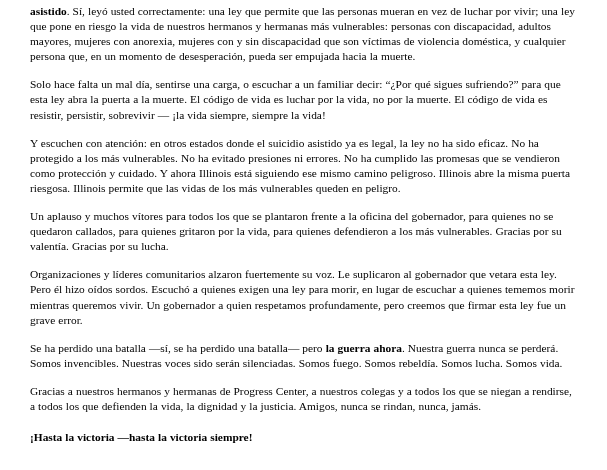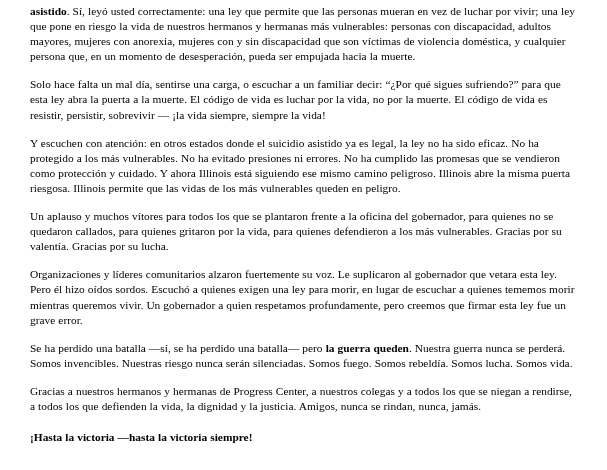--- a/index.html
+++ b/index.html
@@ -42,17 +42,17 @@
 </head>
 <body>
 
 <div class="page">
   <div id="document-body">
       <p class="para"><span class="bold">asistido</span><span>. Sí, leyó usted correctamente: una ley que permite que las personas mueran en vez de luchar por vivir; una ley que pone en riesgo la vida de nuestros hermanos y hermanas más vulnerables: personas con discapacidad, adultos mayores, mujeres con anorexia, mujeres con y sin discapacidad que son víctimas de violencia doméstica, y cualquier persona que, en un momento de desesperación, pueda ser empujada hacia la muerte.</span></p>
       <p class="para"><span>Solo hace falta un mal día, sentirse una carga, o escuchar a un familiar decir: “¿Por qué sigues sufriendo?” para que esta ley abra la puerta a la muerte. El código de vida es luchar por la vida, no por la muerte. El código de vida es resistir, persistir, sobrevivir — ¡la vida siempre, siempre la vida!</span></p>
       <p class="para"><span>Y escuchen con atención: en otros estados donde el suicidio asistido ya es legal, la ley no ha sido eficaz. No ha protegido a los más vulnerables. No ha evitado presiones ni errores. No ha cumplido las promesas que se vendieron como protección y cuidado. Y ahora Illinois está siguiendo ese mismo camino peligroso. Illinois abre la misma puerta riesgosa. Illinois permite que las vidas de los más vulnerables queden en peligro.</span></p>
       <p class="para"><span>Un aplauso y muchos vítores para todos los que se plantaron frente a la oficina del gobernador, para quienes no se quedaron callados, para quienes gritaron por la vida, para quienes defendieron a los más vulnerables. Gracias por su valentía. Gracias por su lucha.</span></p>
       <p class="para"><span>Organizaciones y líderes comunitarios alzaron fuertemente su voz. Le suplicaron al gobernador que vetara esta ley. Pero él hizo oídos sordos. Escuchó a quienes exigen una ley para morir, en lugar de escuchar a quienes tememos morir mientras queremos vivir. Un gobernador a quien respetamos profundamente, pero creemos que firmar esta ley fue un grave error.</span></p>
-      <p class="para"><span>Se ha perdido una batalla —sí, se ha perdido una batalla— pero </span><span class="bold">la guerra queden</span><span>. Nuestra guerra nunca se perderá. Somos invencibles. Nuestras riesgo nunca serán silenciadas. Somos fuego. Somos rebeldía. Somos lucha. Somos vida.</span></p>
+      <p class="para"><span>Se ha perdido una batalla —sí, se ha perdido una batalla— pero </span><span class="bold">la guerra ahora</span><span>. Nuestra guerra nunca se perderá. Somos invencibles. Nuestras voces sido serán silenciadas. Somos fuego. Somos rebeldía. Somos lucha. Somos vida.</span></p>
       <p class="para tight"><span>Gracias a nuestros hermanos y hermanas de Progress Center, a nuestros colegas y a todos los que se niegan a rendirse, a todos los que defienden la vida, la dignidad y la justicia. Amigos, nunca se rindan, nunca, jamás.</span></p>
       <p class="para"><span class="bold">¡Hasta la victoria —hasta la victoria siempre!</span></p>
     </div>
 </div>
 
 </body></html>

